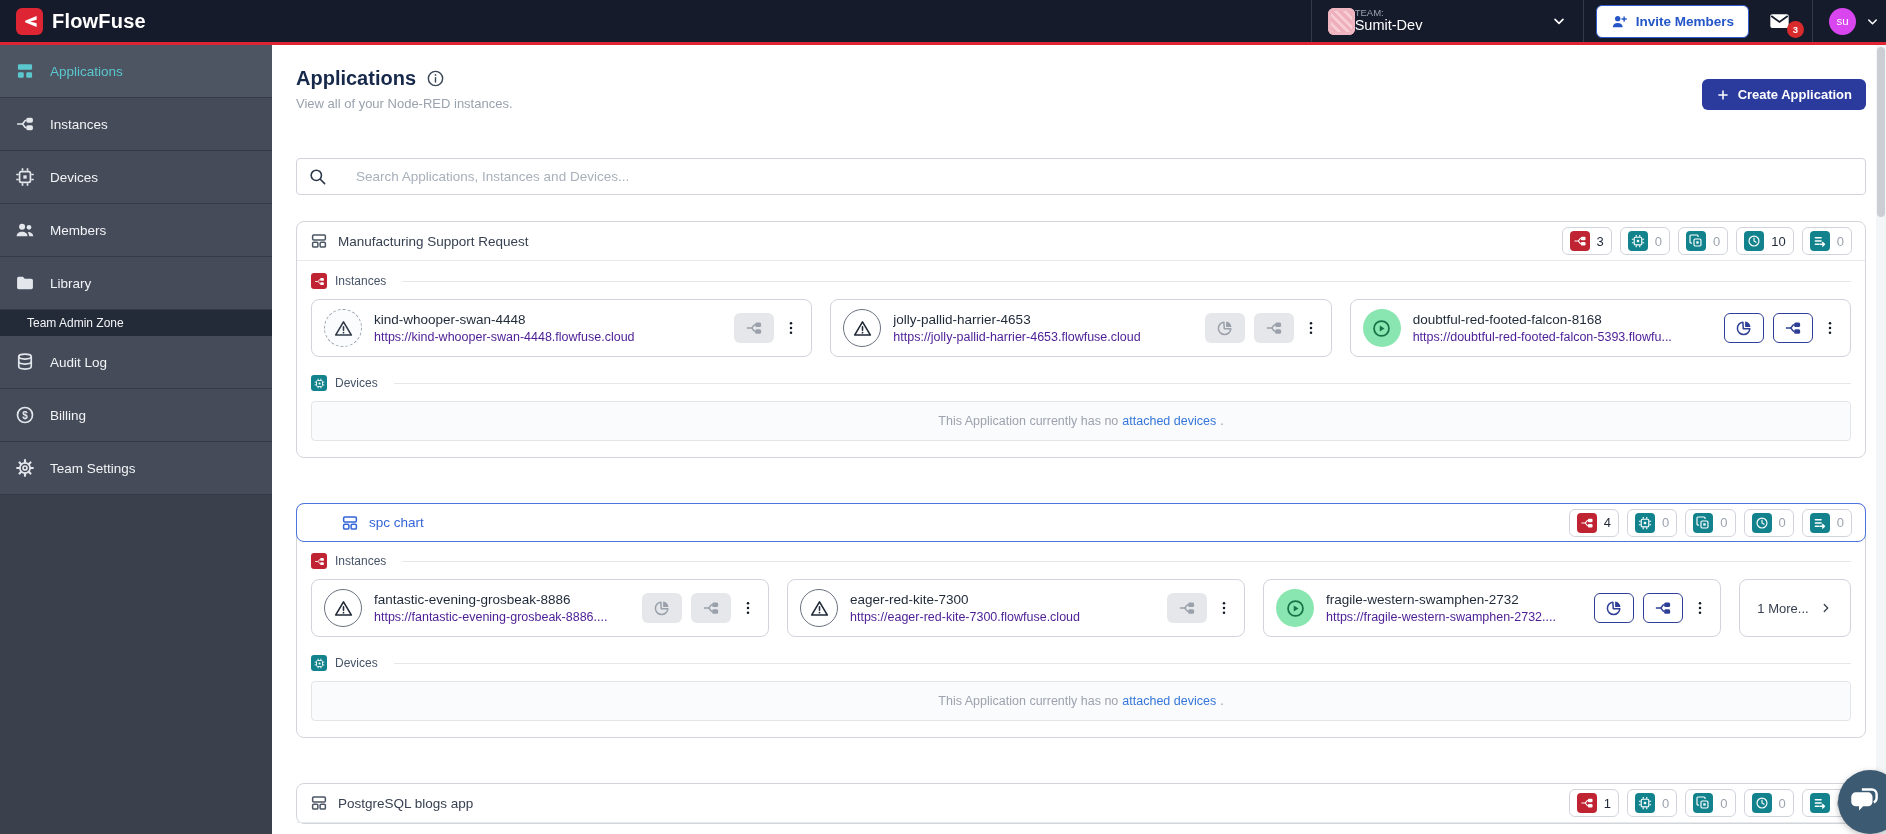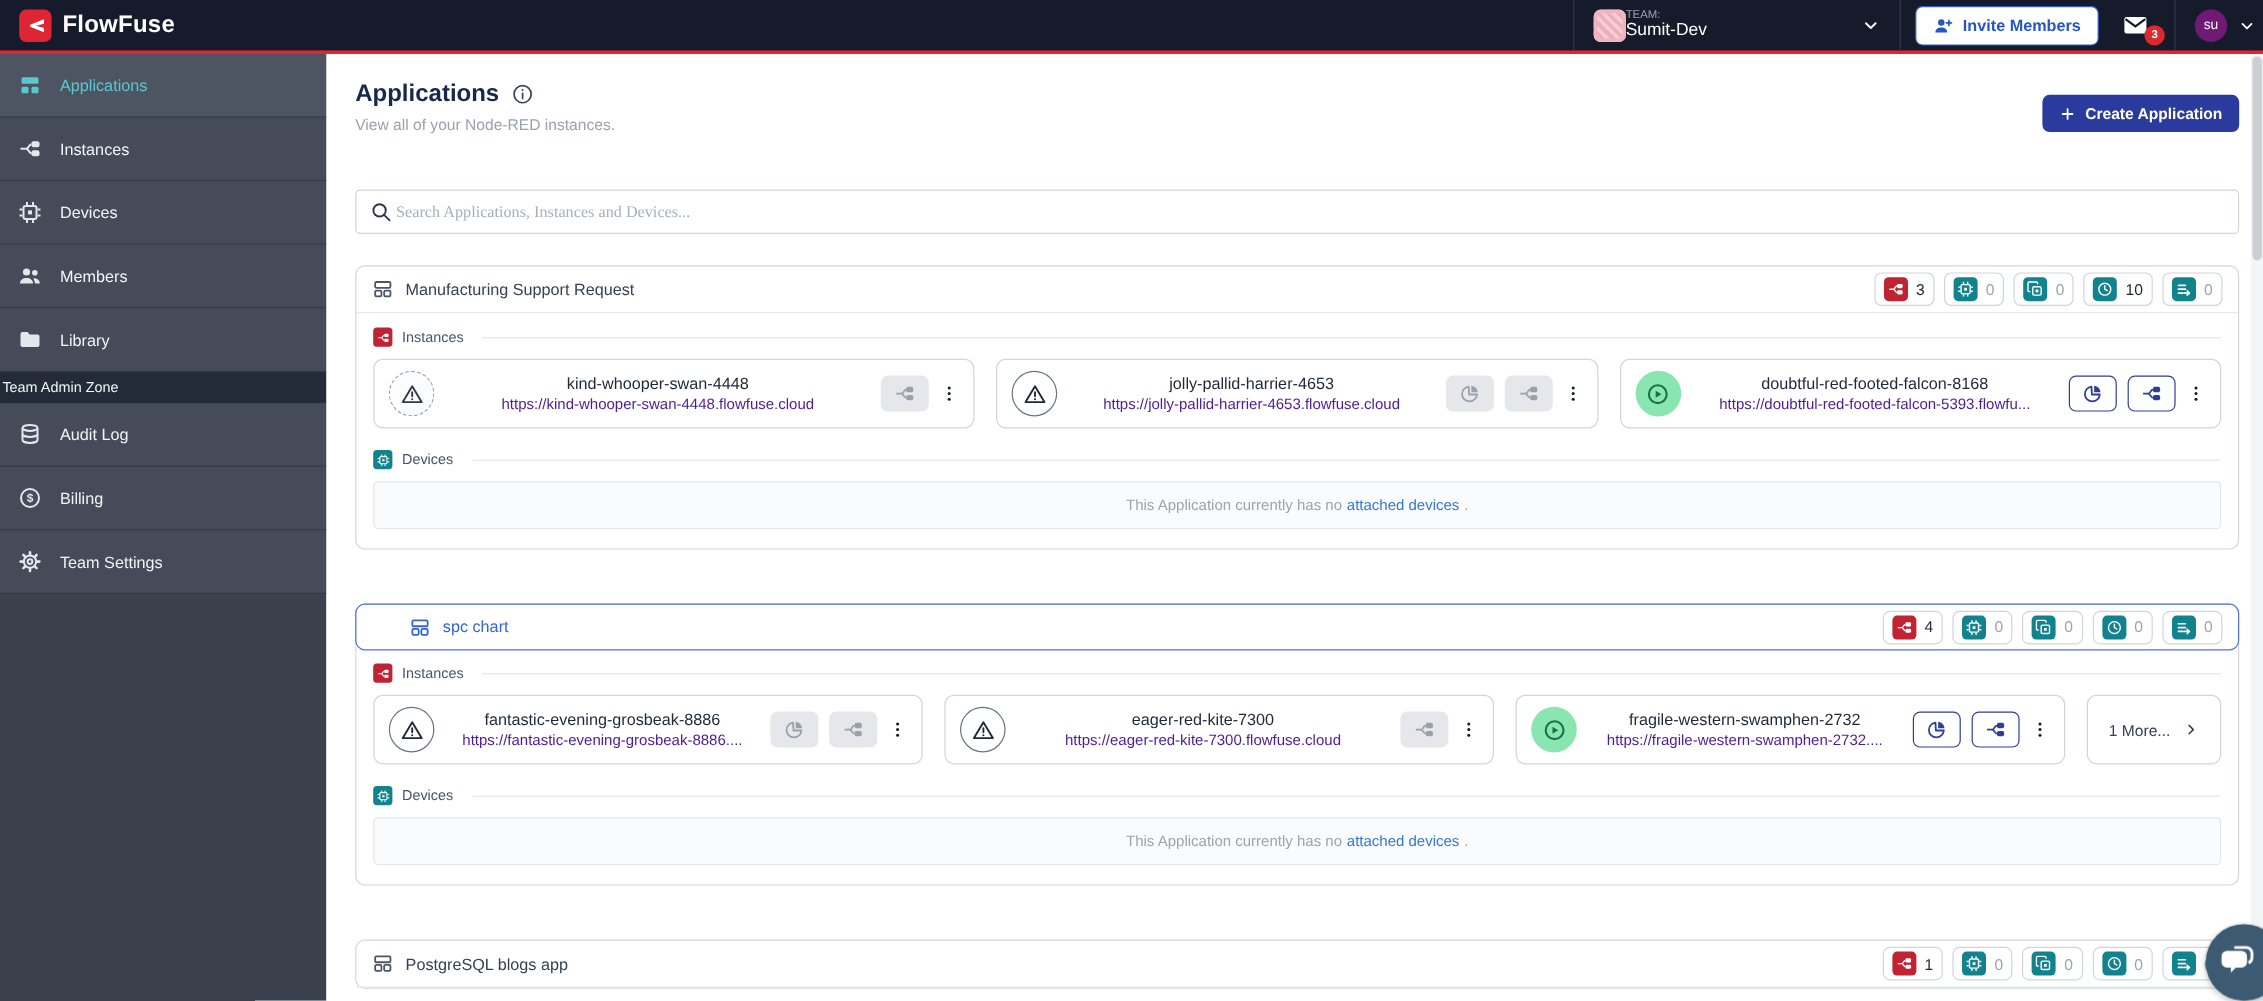--- a/index.html
+++ b/index.html
@@ -26,53 +26,53 @@
   .invite-wrap { display:flex; align-items:center; padding:0 12px; border-left:1px solid #323949; }
   .invite-btn { display:flex; align-items:center; gap:8px; background:#fff; color:#2456c7;
     border:1px solid #2f5bcf; border-radius:6px; padding:7px 14px; font-size:13.5px;
     font-weight:bold; cursor:pointer; font-family:inherit; }
   .mail-wrap { display:flex; align-items:center; padding:0 20px 0 6px; position:relative; cursor:pointer; }
   .mail-badge { position:absolute; right:8px; bottom:4px; background:#d92b2b; color:#fff;
     font-size:9.5px; font-weight:bold; width:17px; height:17px; border-radius:50%;
     display:flex; align-items:center; justify-content:center; }
   .user-wrap { display:flex; align-items:center; gap:9px; padding:0 6px 0 16px;
     border-left:1px solid #323949; cursor:pointer; }
-  .user-avatar { width:27px; height:27px; border-radius:50%; background:#701a75; color:#fff;
+  .user-avatar { width:27px; height:27px; border-radius:50%; background:#d946ef; color:#fff;
     font-size:11.5px; display:flex; align-items:center; justify-content:center; }
 
   
   .layout { display:flex; height:789px; }
   .sidebar { width:272px; flex:none; background:#3a414d; display:flex; flex-direction:column; }
   .side-item { height:53px; display:flex; align-items:center; gap:15px; padding:0 15px;
     color:#f1f3f5; font-size:13.5px; background:#454b59; border-bottom:1px solid #343b47;
     cursor:pointer; }
   .side-item .sicon { width:20px; height:20px; color:#e3e7ec; flex:none; }
   .side-item.active { background:#4d5462; color:#5bc7ce; }
   .side-item.active .sicon { color:#5bc7ce; }
-  .admin-zone-label { background:#242b38; color:#f3f4f6; font-size:12px; padding:6px 2px; }
+  .admin-zone-label { background:#242b38; color:#f3f4f6; font-size:12px; padding:6px 27px; }
 
   .main { flex:1; background:#fff; padding:0 20px 0 24px; position:relative; overflow:hidden; }
   .page-head { display:flex; align-items:flex-start; padding-top:22px; }
   .title-row { display:flex; align-items:center; gap:10px; }
   .page-title { font-size:20px; font-weight:bold; color:#16294b; }
   .info-ico { color:#3a4656; width:19px; height:19px; cursor:pointer; }
   .page-sub { font-size:13px; color:#9aa2ad; margin-top:6px; }
   .create-btn { margin-left:auto; margin-top:12px; display:flex; align-items:center; gap:8px;
     background:#2a3a9d; color:#fff; border:none; border-radius:6px; padding:8px 14px;
     font-size:13px; font-weight:bold; cursor:pointer; font-family:inherit; }
 
   .search-box { margin-top:47px; height:37px; border:1px solid #d1d5db; border-radius:4px;
-    display:flex; align-items:center; gap:1px; padding:0 11px; background:#fff;font-family:Liberation Serif, serif; }
+    display:flex; align-items:center; gap:27px; padding:0 11px; background:#fff; }
   .search-box .search-ico { width:19px; height:19px; color:#2d3748; flex:none; }
   .search-box input { flex:1; border:none; outline:none; font-size:13.5px; color:#374151;
     font-family:inherit; background:transparent; }
   .search-box input::placeholder { color:#a8b0ba; }
 
   
-  .apps { margin-top:26px;text-align:center; }
+  .apps { margin-top:26px; }
   .app-card { border:1px solid #d2d6db; border-radius:8px; background:#fff; }
   .app-card + .app-card { margin-top:45px; }
   .app-header { height:39px; display:flex; align-items:center; gap:10px; padding:0 13px;
     border-bottom:1px solid #e7e9ec; cursor:pointer; color:#374151; }
   .app-card.hl > .app-header { border:1px solid #4c74dd; border-radius:8px; margin:-1px;
     color:#3464d9;padding-left:44px; }
   .app-header .aicon { width:18px; height:18px; color:#4b5563; flex:none; }
   .app-card.hl .app-header .aicon { color:#3464d9; }
   .app-name { font-size:13.5px; }
   .stats { margin-left:auto; display:flex; gap:8px; }

